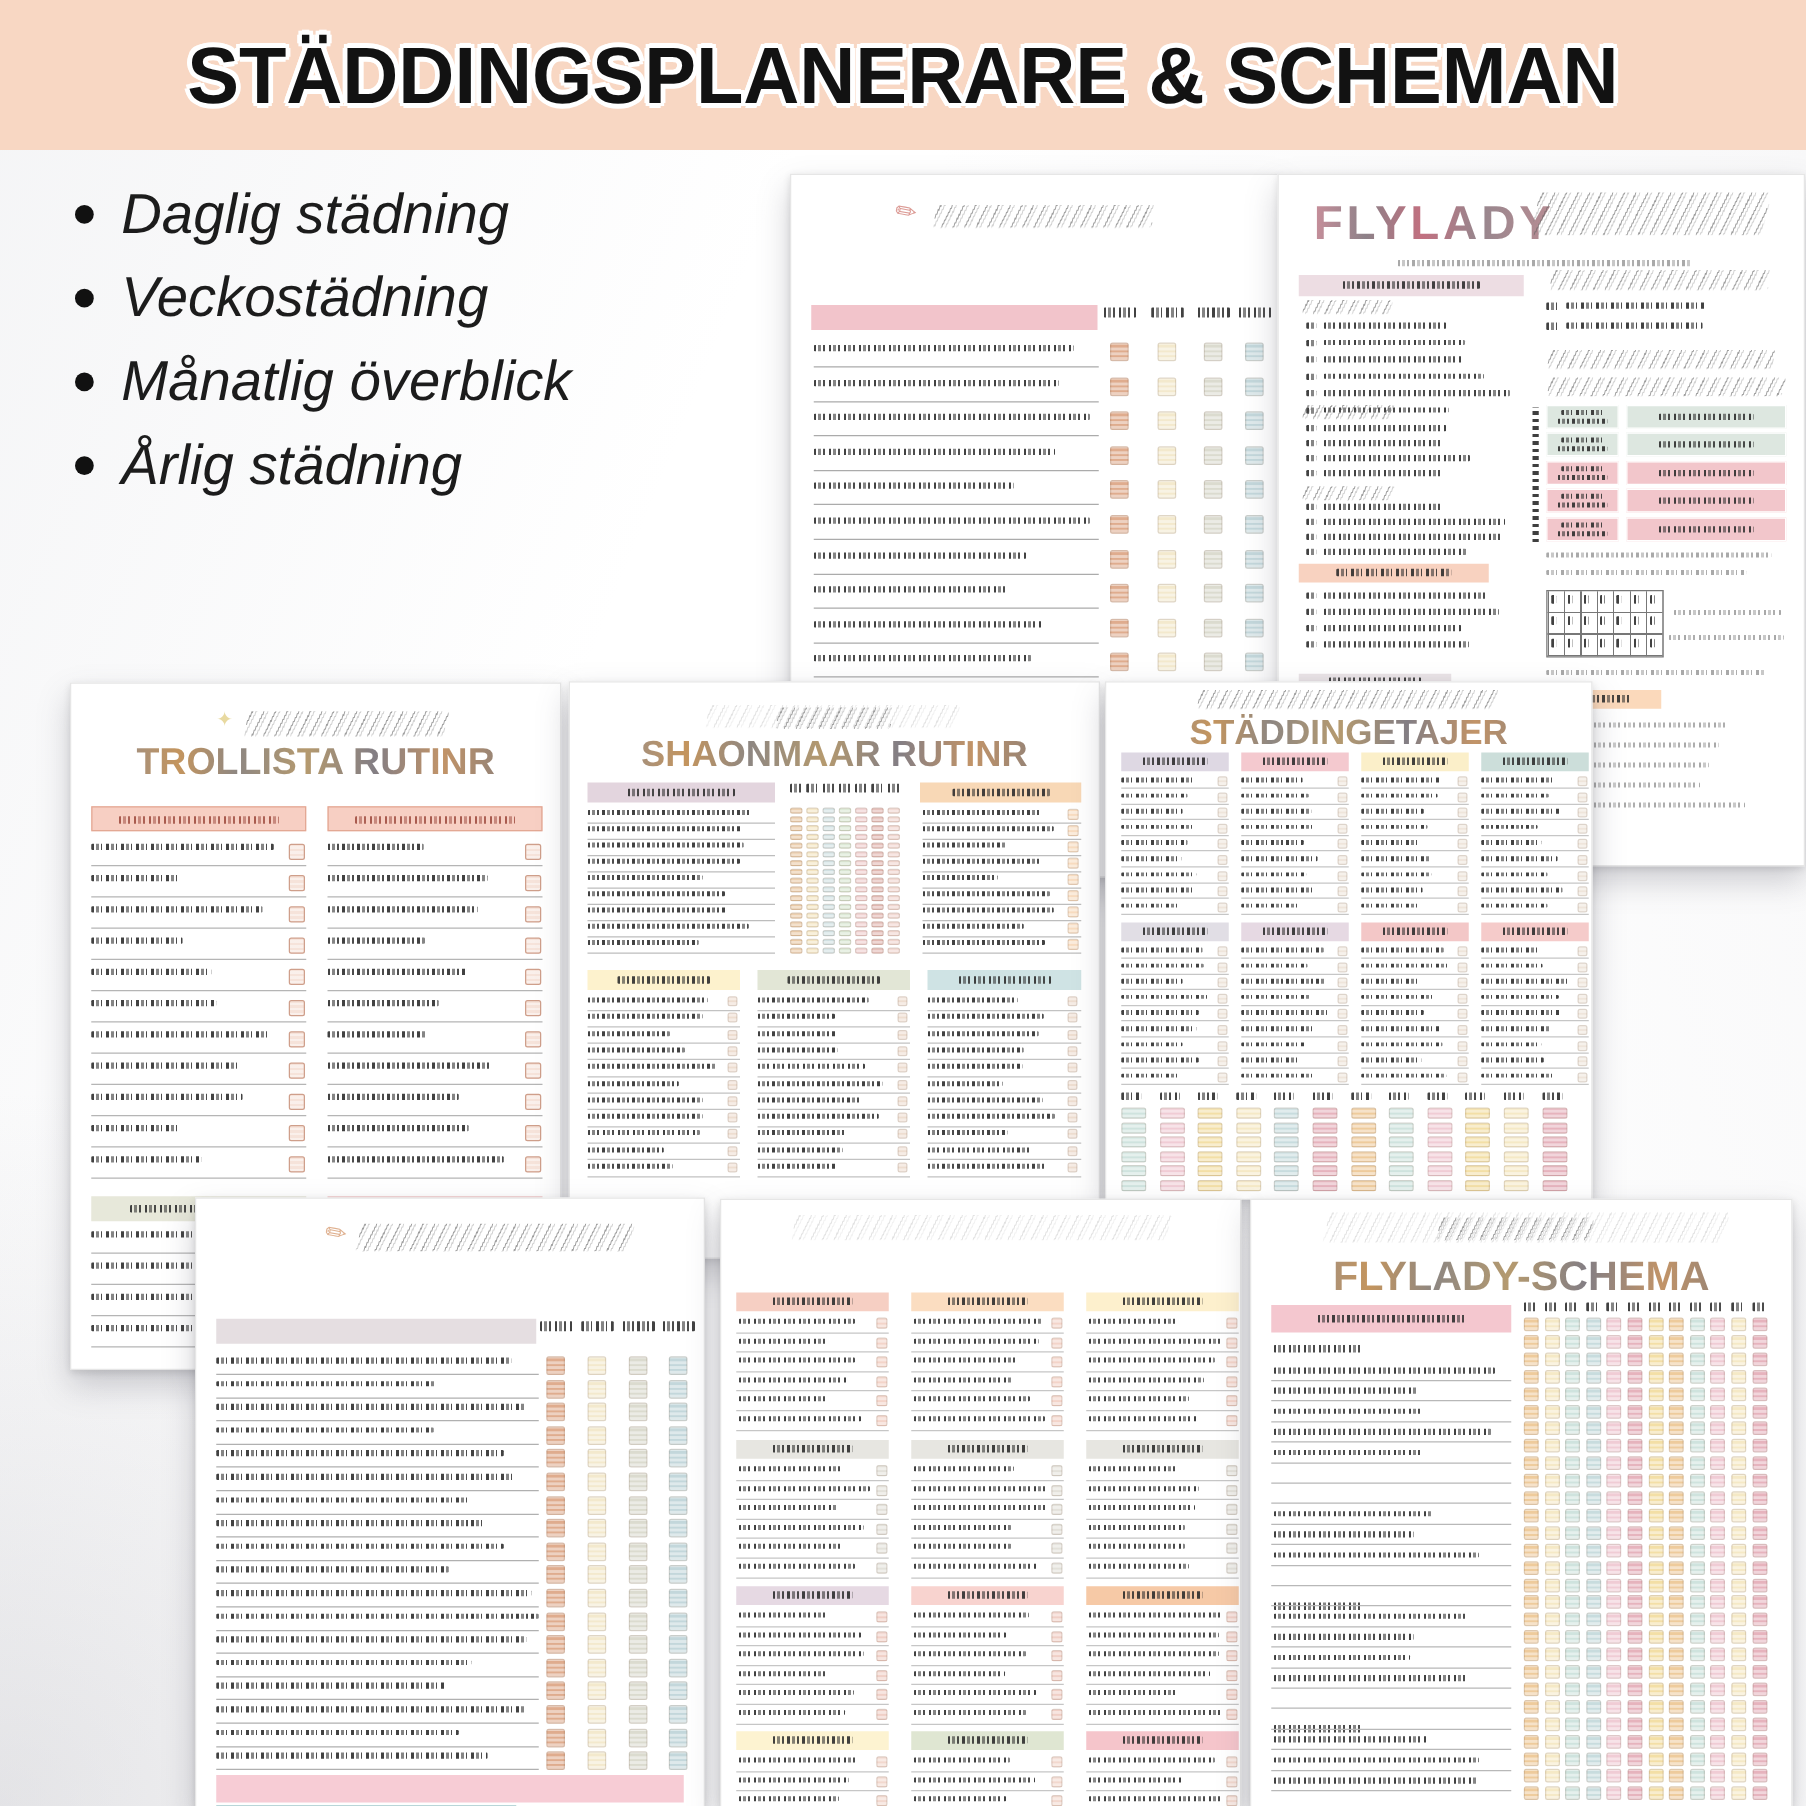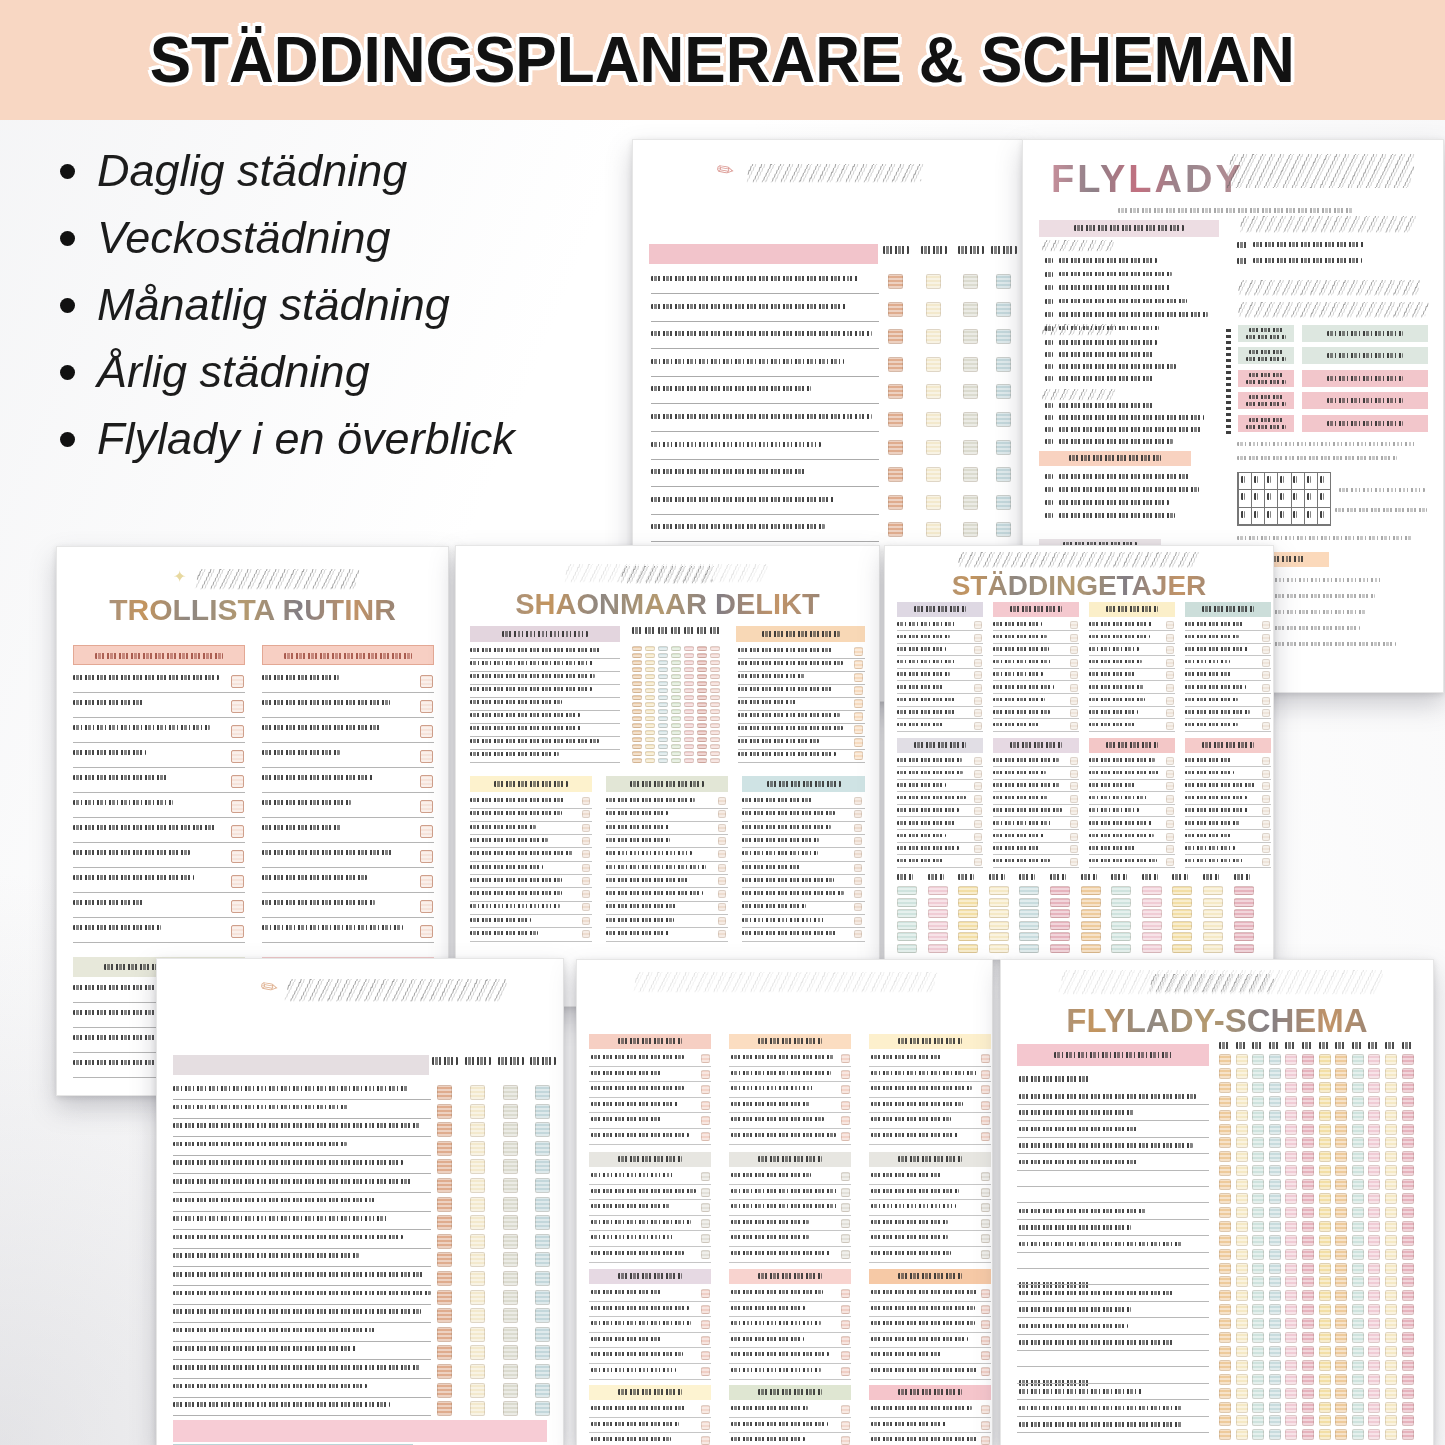--- a/index.html
+++ b/index.html
@@ -65,29 +65,25 @@
   <li>
       <span class="dot"></span>
       <span>Daglig städning</span>
     </li>
   <li>
       <span class="dot"></span>
       <span>Veckostädning</span>
     </li>
   <li>
       <span class="dot"></span>
-      <span>Månatlig städning</span>
+      <span>Månatlig överblick</span>
     </li>
   <li>
       <span class="dot"></span>
       <span>Årlig städning</span>
-    </li>
-  <li>
-      <span class="dot"></span>
-      <span>Flylady i en överblick</span>
     </li>
 </ul>
 
 <section class="page" style="left:632px;top:139px;width:390px;height:561px;z-index:1;">
 <div class="icon" style="left: 84px; top: 20px; font-size: 20px; color: rgb(220, 155, 149); transform: rotate(-35deg);">✎</div>
     <div class="sl" style="left: 115px; top: 24px; width: 175px; height: 18px;"></div>
     <div class="hbar" style="left: 16px; top: 104px; width: 229px; height: 20px; background: rgb(242, 196, 203);"></div>
     <div class="gl" style="left: 250px; top: 106px; width: 26px; height: 8px;"></div>
     <div class="gl" style="left: 288px; top: 106px; width: 26px; height: 8px;"></div>
     <div class="gl" style="left: 325px; top: 106px; width: 26px; height: 8px;"></div>
@@ -418,21 +414,21 @@
     <div class="cb" style="left: 363px; top: 463px; width: 13px; height: 13px; background-color: rgb(246, 227, 218); border-color: rgb(207, 159, 139);"></div>
     <div class="gl" style="left: 205px; top: 488px; width: 141.588px; height: 4.5px;"></div>
     <div class="ulne" style="left: 205px; top: 505px; width: 172px; border-color: rgb(181, 181, 181);"></div>
     <div class="cb" style="left: 363px; top: 488px; width: 13px; height: 13px; background-color: rgb(246, 227, 218); border-color: rgb(207, 159, 139);"></div>
     <div class="gl" style="left: 205px; top: 513px; width: 113.639px; height: 4.5px;"></div>
     <div class="ulne" style="left: 205px; top: 530px; width: 172px; border-color: rgb(181, 181, 181);"></div>
     <div class="cb" style="left: 363px; top: 513px; width: 13px; height: 13px; background-color: rgb(246, 227, 218); border-color: rgb(207, 159, 139);"></div>
   </section>
 
 <section class="page" style="left:455px;top:545px;width:423px;height:460px;z-index:2;">
-  <h2 class="ptitle grad-a" style="top:42px;font-size:29px;">SHAONMAAR DELIKT</h2>
+  <h2 class="ptitle grad-a" style="top:42px;font-size:29px;">SHAONMAAR RUTINR</h2>
 <div class="sl faint" style="left: 110px; top: 18px; width: 200px; height: 18px;"></div>
     <div class="sl" style="left: 166px; top: 20px; width: 92px; height: 17px;"></div>
     <div class="hbar" style="left: 14px; top: 80px; width: 150px; height: 16px; background: rgb(227, 213, 222);">
       <div class="gl" style="position: relative; margin: 4.5px auto 0px; width: 86px; height: 6px;"></div>
     </div>
     <div class="gl" style="left: 14px; top: 102px; width: 130.758px; height: 4px;"></div>
     <div class="ulne" style="left: 14px; top: 111.5px; width: 150px; border-color: rgb(189, 189, 189);"></div>
     <div class="gl" style="left: 14px; top: 115px; width: 122.619px; height: 4px;"></div>
     <div class="ulne" style="left: 14px; top: 124.5px; width: 150px; border-color: rgb(189, 189, 189);"></div>
     <div class="gl" style="left: 14px; top: 128px; width: 125.372px; height: 4px;"></div>

